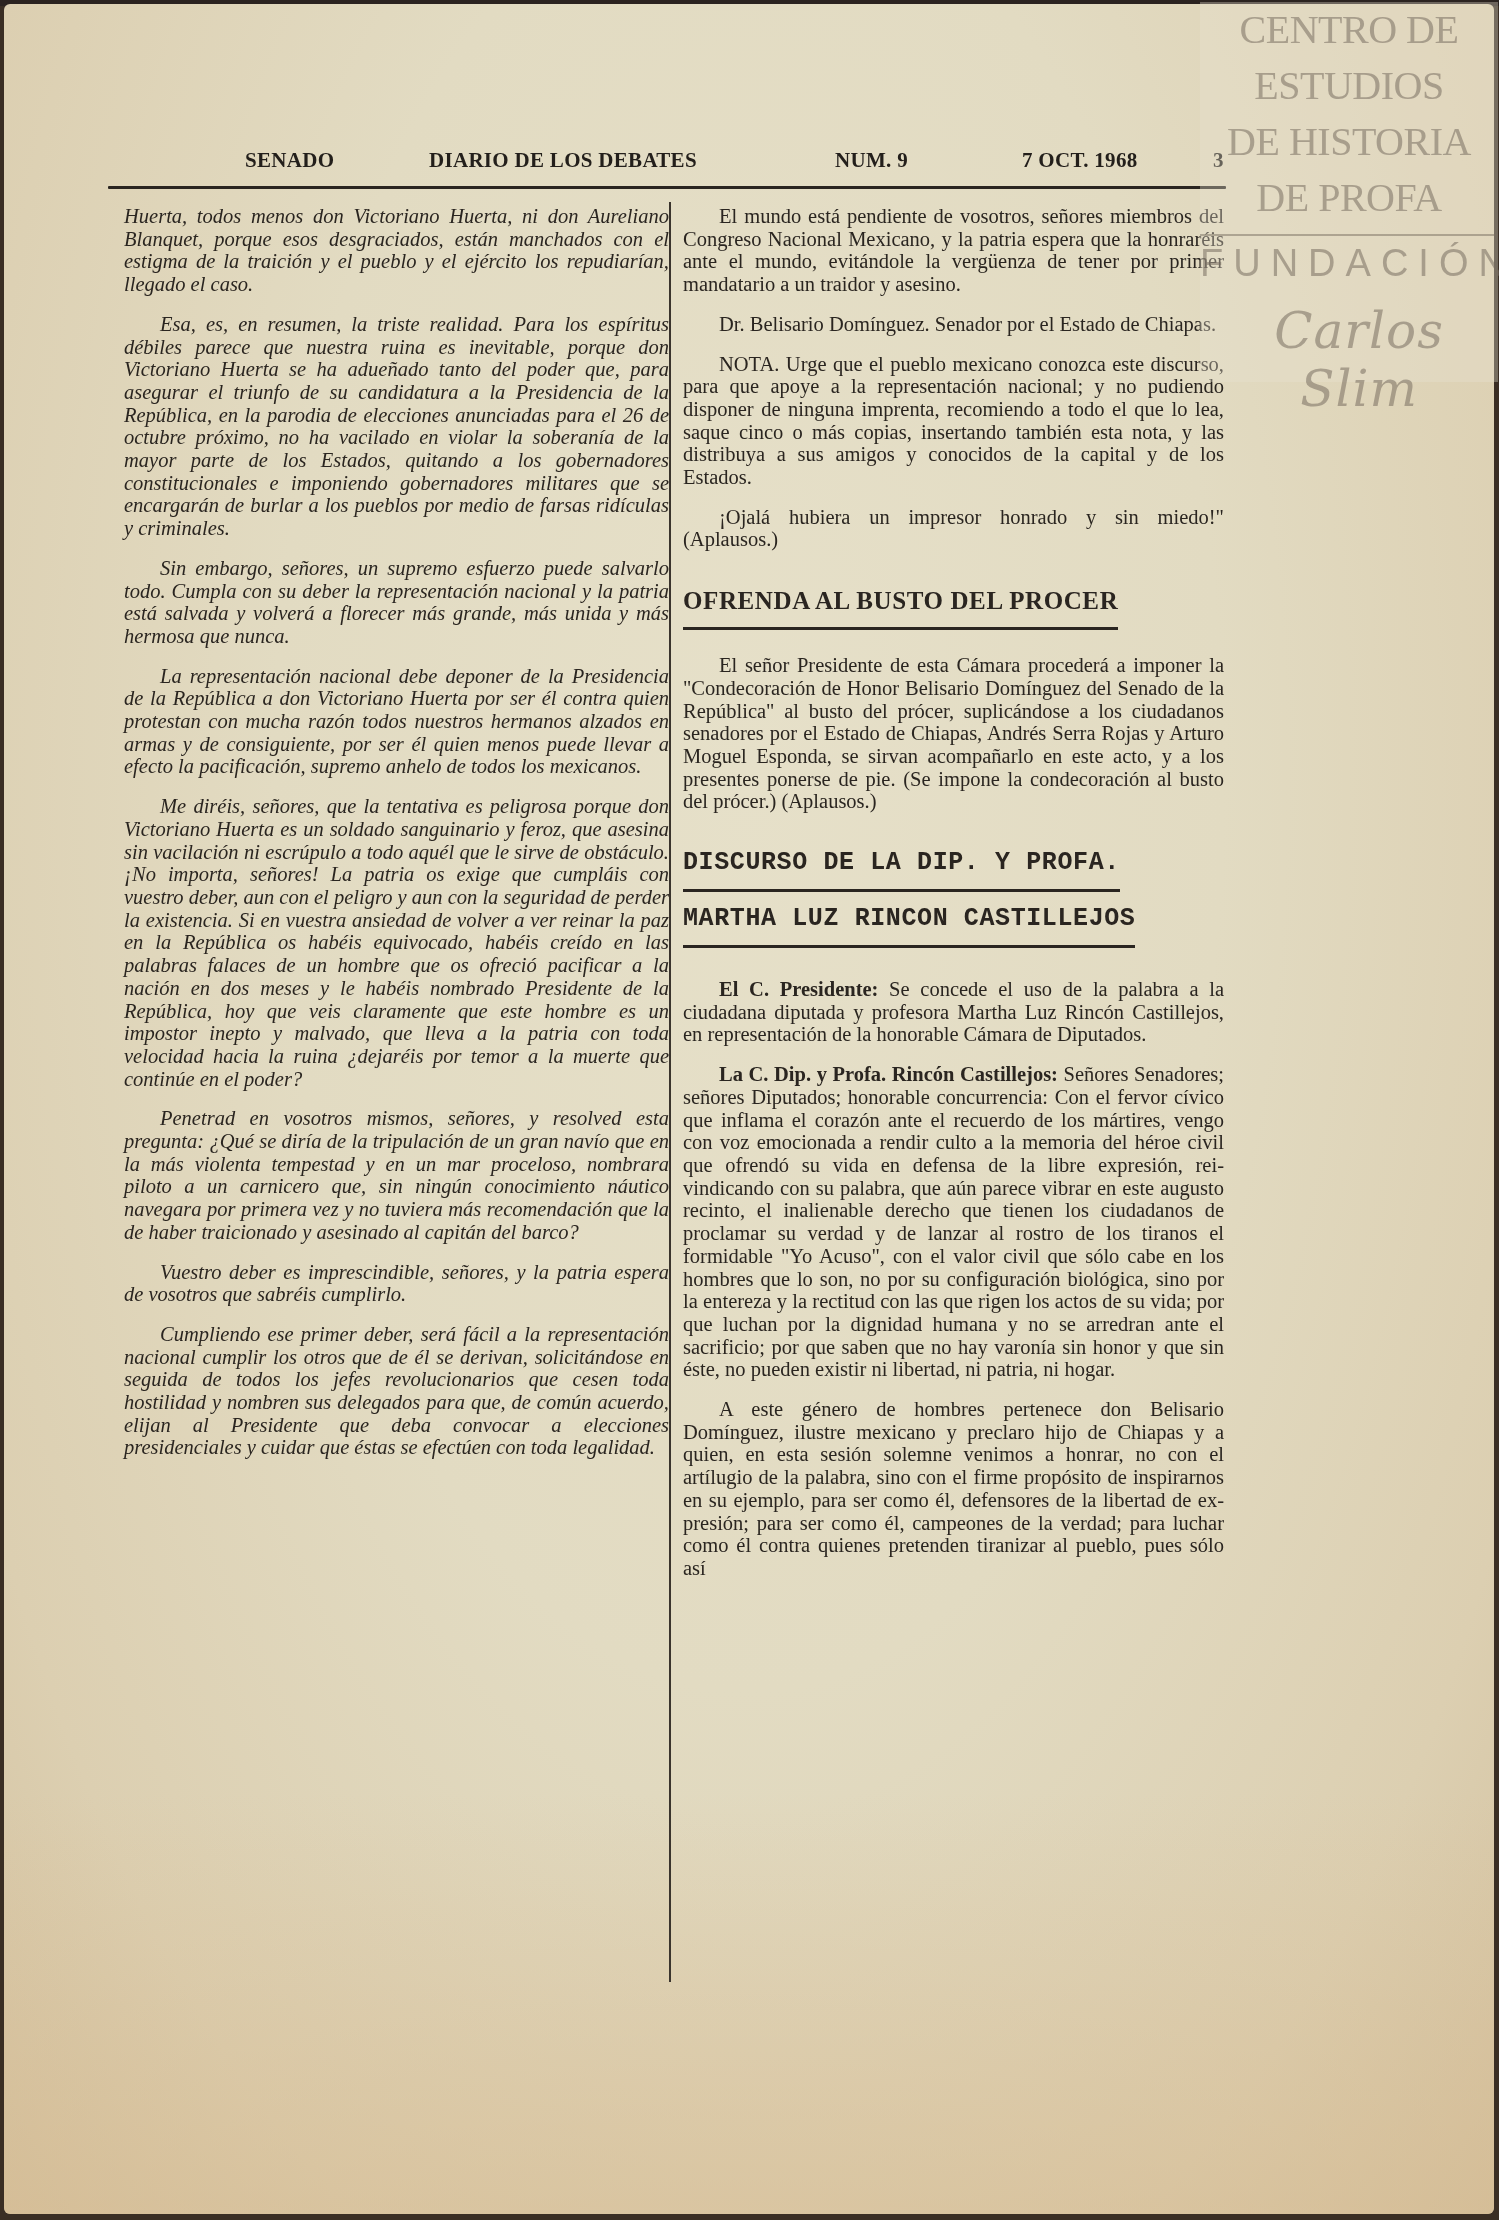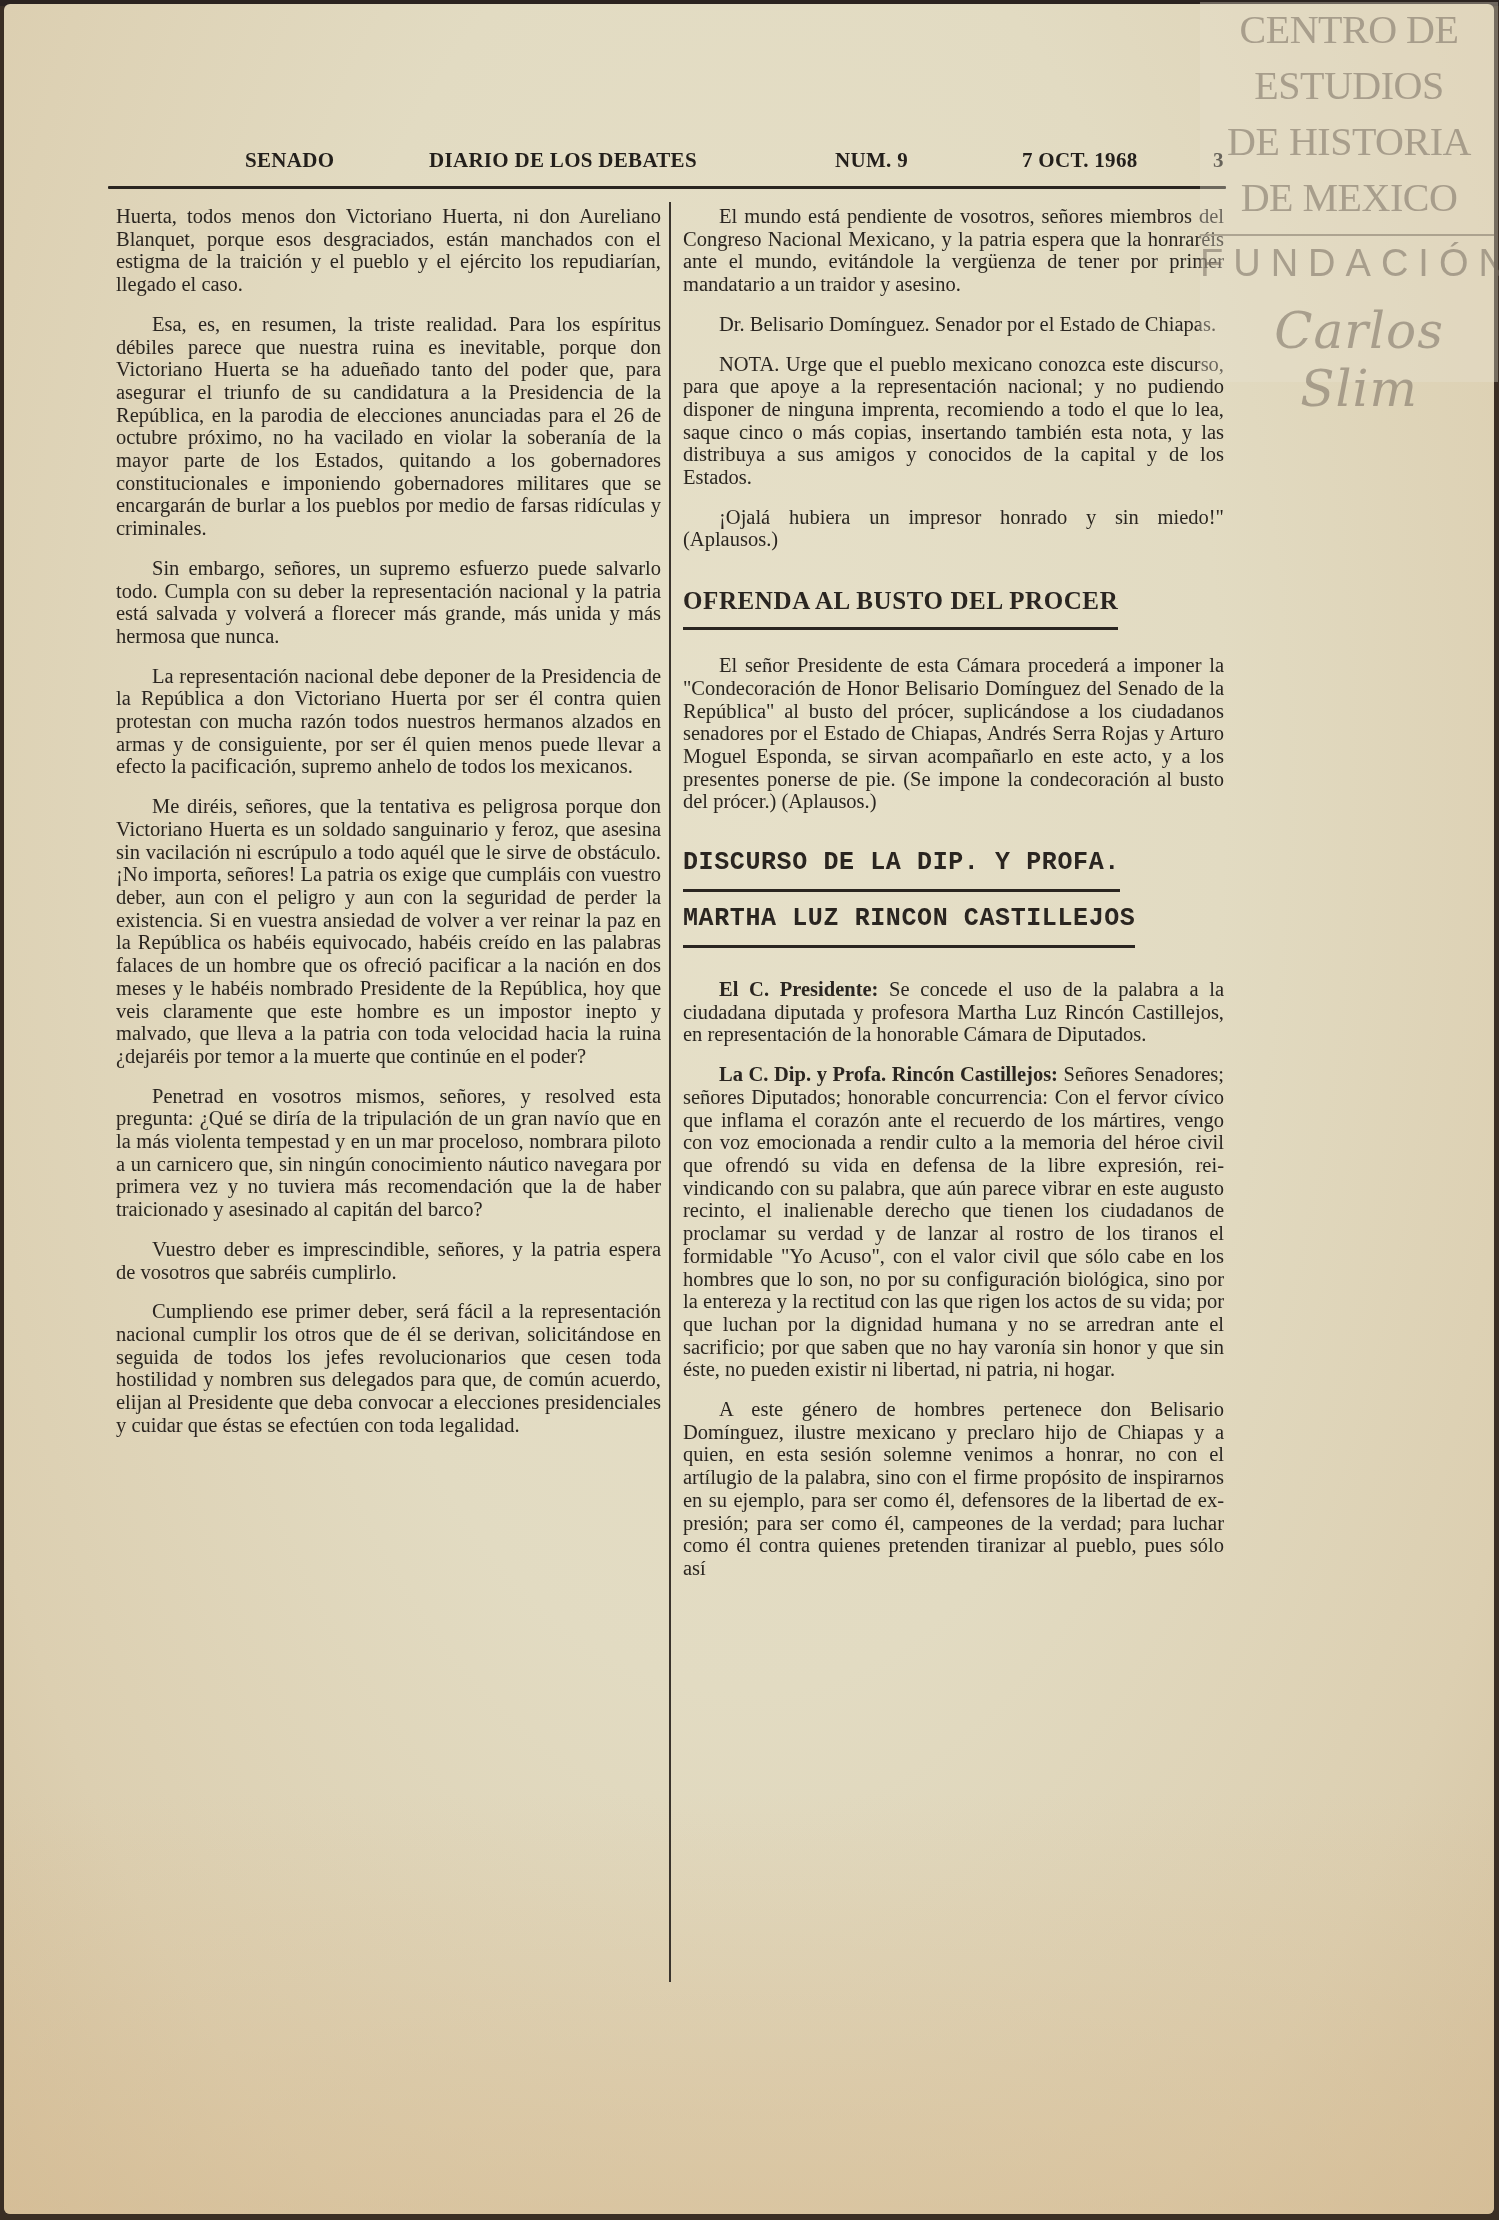--- a/index.html
+++ b/index.html
@@ -37,21 +37,21 @@
     position:absolute; left:108px; top:186px; width:1118px; height:3px;
     background:#2a2520; border-radius:1px;
   }
 
   
   .col {
     position:absolute; top:205px;
     font-size:20.5px; line-height:22.7px; text-align:justify;
     hyphens:manual;
   }
-  .col-left { left:116px; width:545px; }
+  .col-left { left:124px; width:545px;font-style:italic; }
   .col-right { left:683px; width:541px; }
   .col-divider {
     position:absolute; left:669px; top:202px; width:1.5px; height:1780px; background:#3a342d;
   }
   .col p { margin:0 0 17px 0; text-indent:36px; }
   .col p.noindent { text-indent:0; }
   .col .bold { font-weight:bold; }
 
   .section-title {
     font-weight:bold; font-size:25px; line-height:30px; letter-spacing:0.6px;
@@ -125,17 +125,17 @@
 
   <p><span class="bold">El C. Presidente:</span><span> Se concede el uso de la palabra a la ciudadana diputada y profesora Martha Luz Rincón Castillejos, en representa­ción de la honorable Cámara de Diputados.</span></p>
   <p><span class="bold">La C. Dip. y Profa. Rincón Castillejos:</span><span> Se­ñores Senadores; señores Diputados; honora­ble concurrencia: Con el fervor cívico que in­flama el corazón ante el recuerdo de los már­tires, vengo con voz emocionada a rendir cul­to a la memoria del héroe civil que ofrendó su vida en defensa de la libre expresión, rei­vindicando con su palabra, que aún parece vi­brar en este augusto recinto, el inalienable derecho que tienen los ciudadanos de procla­mar su verdad y de lanzar al rostro de los tiranos el formidable "Yo Acuso", con el va­lor civil que sólo cabe en los hombres que lo son, no por su configuración biológica, sino por la entereza y la rectitud con las que ri­gen los actos de su vida; por que luchan por la dignidad humana y no se arredran ante el sacrificio; por que saben que no hay varonía sin honor y que sin éste, no pueden existir ni libertad, ni patria, ni hogar.</span></p>
   <p>A este género de hombres pertenece don Belisario Domínguez, ilustre mexicano y pre­claro hijo de Chiapas y a quien, en esta se­sión solemne venimos a honrar, no con el artílugio de la palabra, sino con el firme propósito de inspirarnos en su ejemplo, para ser como él, defensores de la libertad de ex­presión; para ser como él, campeones de la verdad; para luchar como él contra quienes pretenden tiranizar al pueblo, pues sólo así</p>
 </div>
 
 <div class="watermark">
   <div class="wm-line">CENTRO DE</div>
   <div class="wm-line">ESTUDIOS</div>
   <div class="wm-line">DE HISTORIA</div>
-  <div class="wm-line">DE MEXICO</div>
+  <div class="wm-line">DE PROFA</div>
   <div class="wm-rule"></div>
   <div class="wm-fund">FUNDACIÓN</div>
   <div class="wm-sign">Carlos Slim</div>
 </div>
 
 </body></html>

